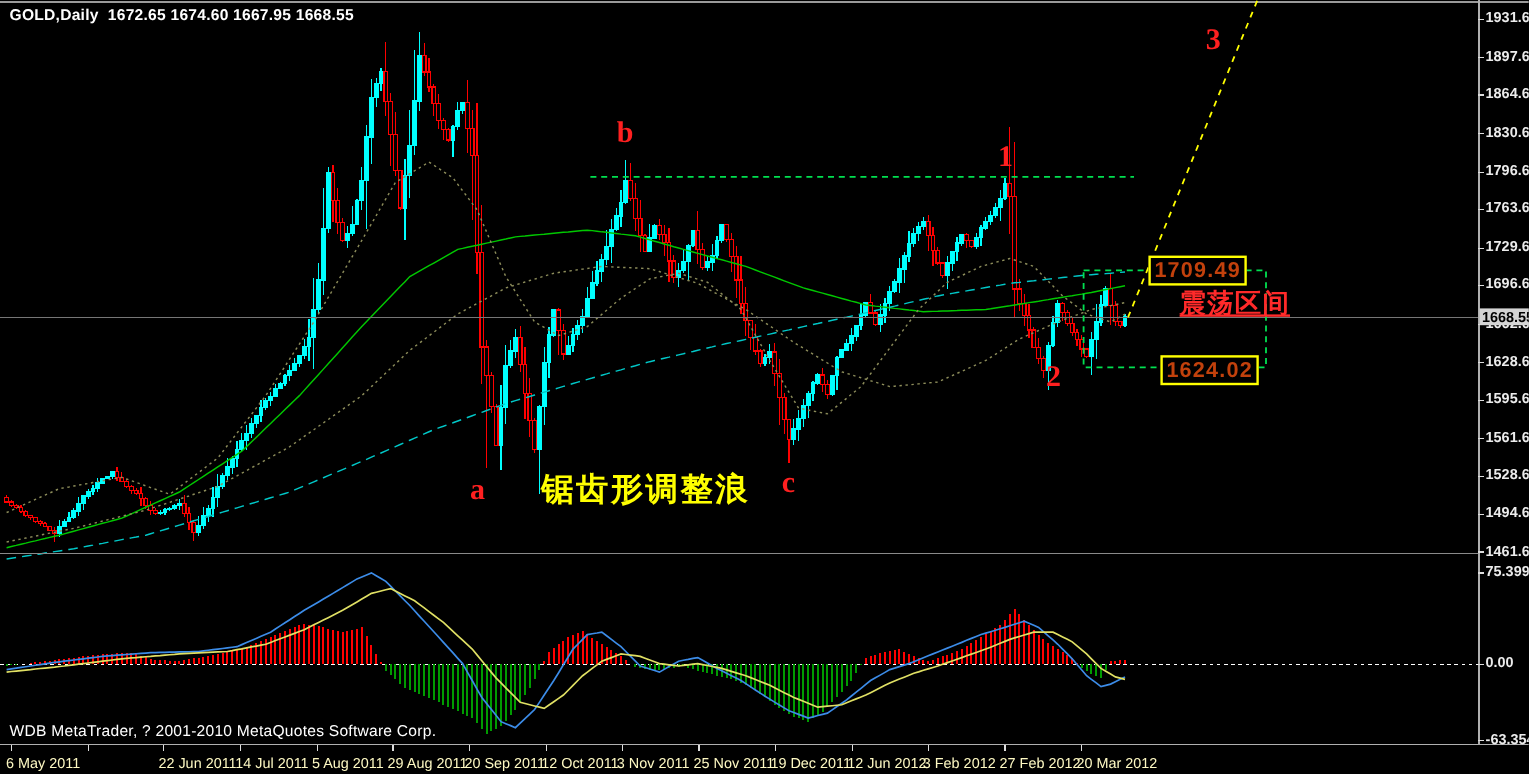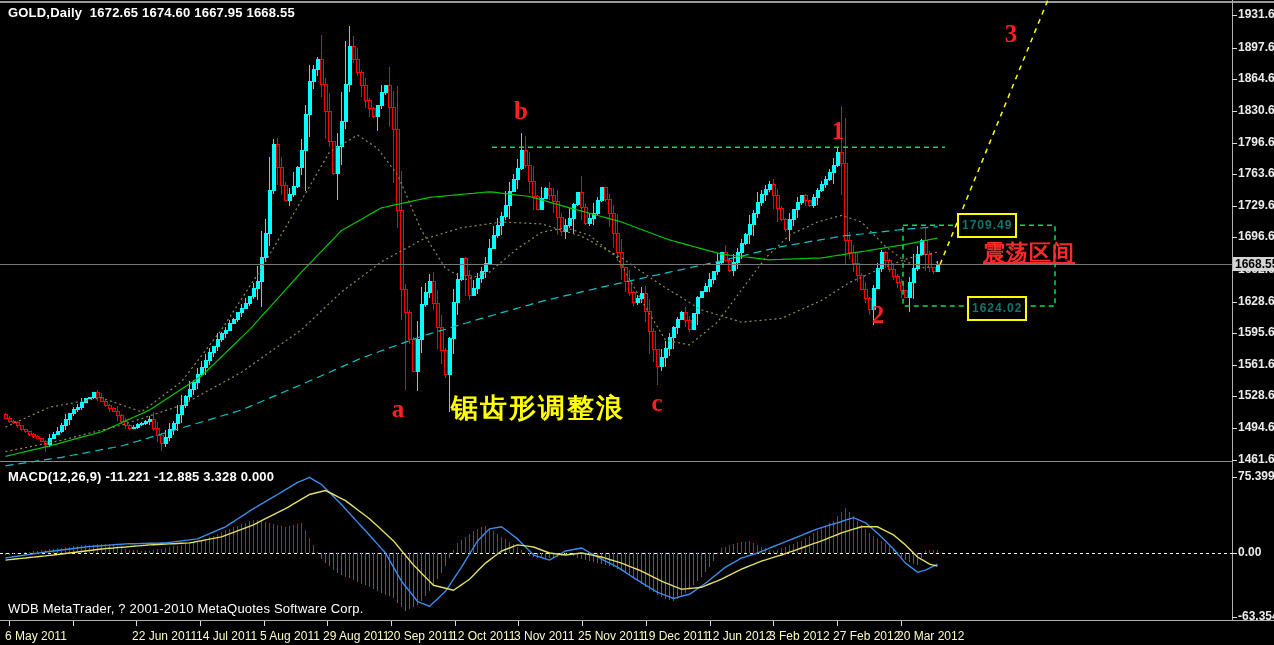--- a/index.html
+++ b/index.html
@@ -5,22 +5,22 @@
   html,body{margin:0;padding:0;background:#000;width:1274px;height:645px;overflow:hidden;}
   #stage{position:relative;width:1272px;height:645px;background:#000;
          font-family:"Liberation Sans","DejaVu Sans",sans-serif;}
   #gfx{position:absolute;left:0;top:0;}
   .txt{position:absolute;white-space:pre;}
   .hdr{color:#fff;font-size:13px;font-weight:600;letter-spacing:.2px;}
   .axis-lab{color:#ececec;font-size:12px;font-weight:600;}
   .date-lab{color:#fef9c3;font-size:12px;font-weight:400;}
   .badge{background:#d4d4d4;color:#000;font-size:12px;font-weight:700;
          padding:0 2px;line-height:14px;}
-  .price-tag{color:#0f766e;border:2px solid #ffff00;background:#000;
-             font-size:12px;font-weight:700;padding:0 3px;line-height:21px;letter-spacing:1px;}
+  .price-tag{color:#c2410c;border:2px solid #ffff00;background:#000;
+             font-size:18px;font-weight:700;padding:0 3px;line-height:21px;letter-spacing:1px;}
   .wave-lab{color:#ff2020;font-family:"Liberation Serif","DejaVu Serif",serif;
             font-weight:700;font-size:25px;transform:translate(-50%,-50%);}
   .cn-red{color:#ff2a2a;font-size:22px;font-weight:700;letter-spacing:1px;}
   .cn-yellow{color:#ffff00;font-size:27px;font-weight:700;letter-spacing:2px;}
 </style>
 </head>
 <body>
 
 <div id="stage">
   <svg id="gfx" width="1274" height="645">
@@ -779,21 +779,20 @@
         <line x1="518.5" y1="621" x2="518.5" y2="626" stroke="#ddd" stroke-width="1"></line>
         <line x1="582.5" y1="621" x2="582.5" y2="626" stroke="#ddd" stroke-width="1"></line>
         <line x1="646.5" y1="621" x2="646.5" y2="626" stroke="#ddd" stroke-width="1"></line>
         <line x1="710.5" y1="621" x2="710.5" y2="626" stroke="#ddd" stroke-width="1"></line>
         <line x1="773.5" y1="621" x2="773.5" y2="626" stroke="#ddd" stroke-width="1"></line>
         <line x1="837.5" y1="621" x2="837.5" y2="626" stroke="#ddd" stroke-width="1"></line>
         <line x1="901.5" y1="621" x2="901.5" y2="626" stroke="#ddd" stroke-width="1"></line>
       </g>
     </svg>
   <div class="txt hdr" style="left:8px;top:5px;">GOLD,Daily  1672.65 1674.60 1667.95 1668.55</div>
-  <div class="txt hdr" style="left:8px;top:469px;font-weight:600;">MACD(12,26,9) -11.221 -12.885 3.328 0.000</div>
   <div class="txt hdr" style="left:8px;top:601px;font-weight:400;">WDB MetaTrader, ? 2001-2010 MetaQuotes Software Corp.</div>
   <div id="price-axis" style="position:absolute;left:1233px;top:0;width:41px;height:621px;">
       <div class="txt axis-lab" style="left: 5px; top: 7px;">1931.60</div>
       <div class="txt axis-lab" style="left: 5px; top: 40px;">1897.60</div>
       <div class="txt axis-lab" style="left: 5px; top: 71px;">1864.60</div>
       <div class="txt axis-lab" style="left: 5px; top: 103px;">1830.60</div>
       <div class="txt axis-lab" style="left: 5px; top: 135px;">1796.60</div>
       <div class="txt axis-lab" style="left: 5px; top: 166px;">1763.60</div>
       <div class="txt axis-lab" style="left: 5px; top: 198px;">1729.60</div>
       <div class="txt axis-lab" style="left: 5px; top: 229px;">1696.60</div>

